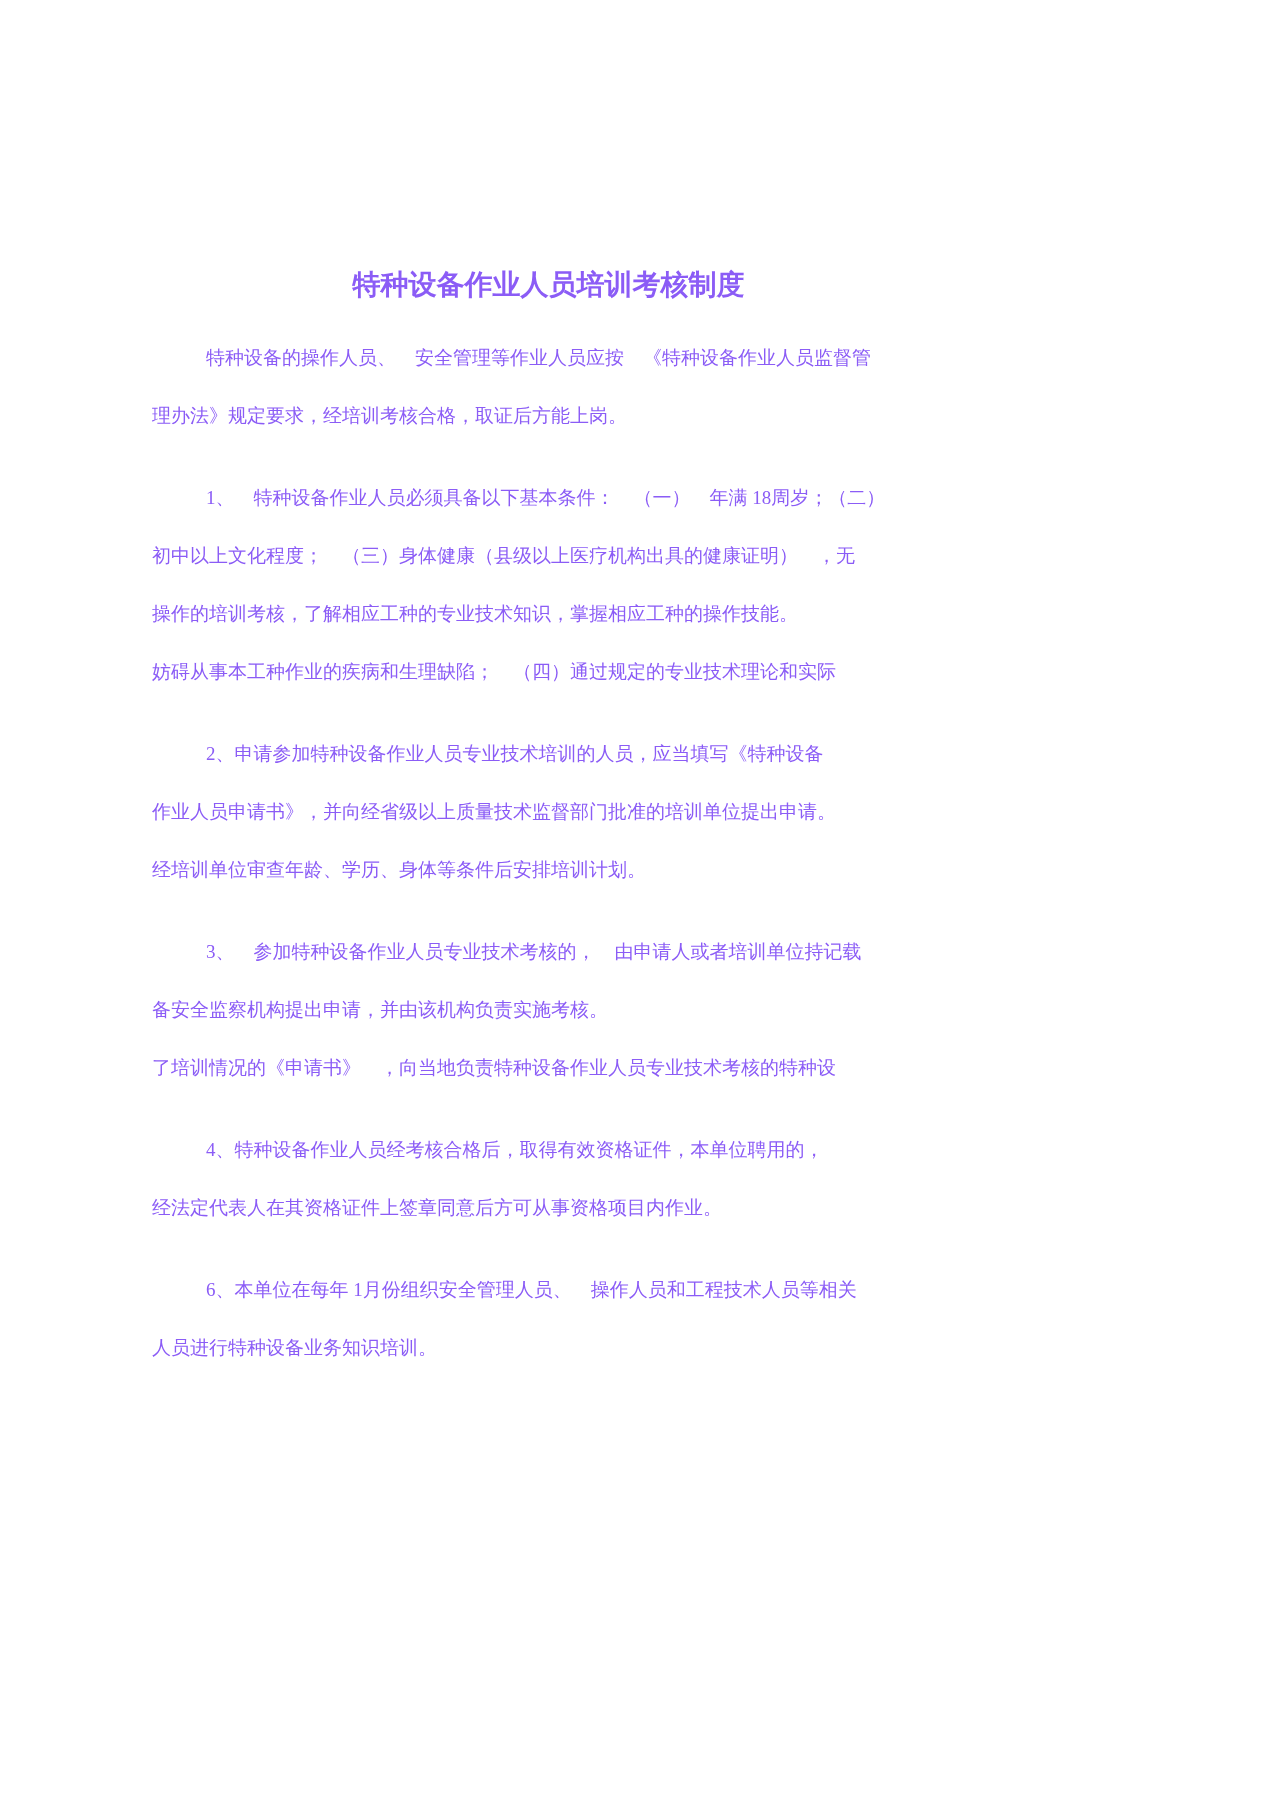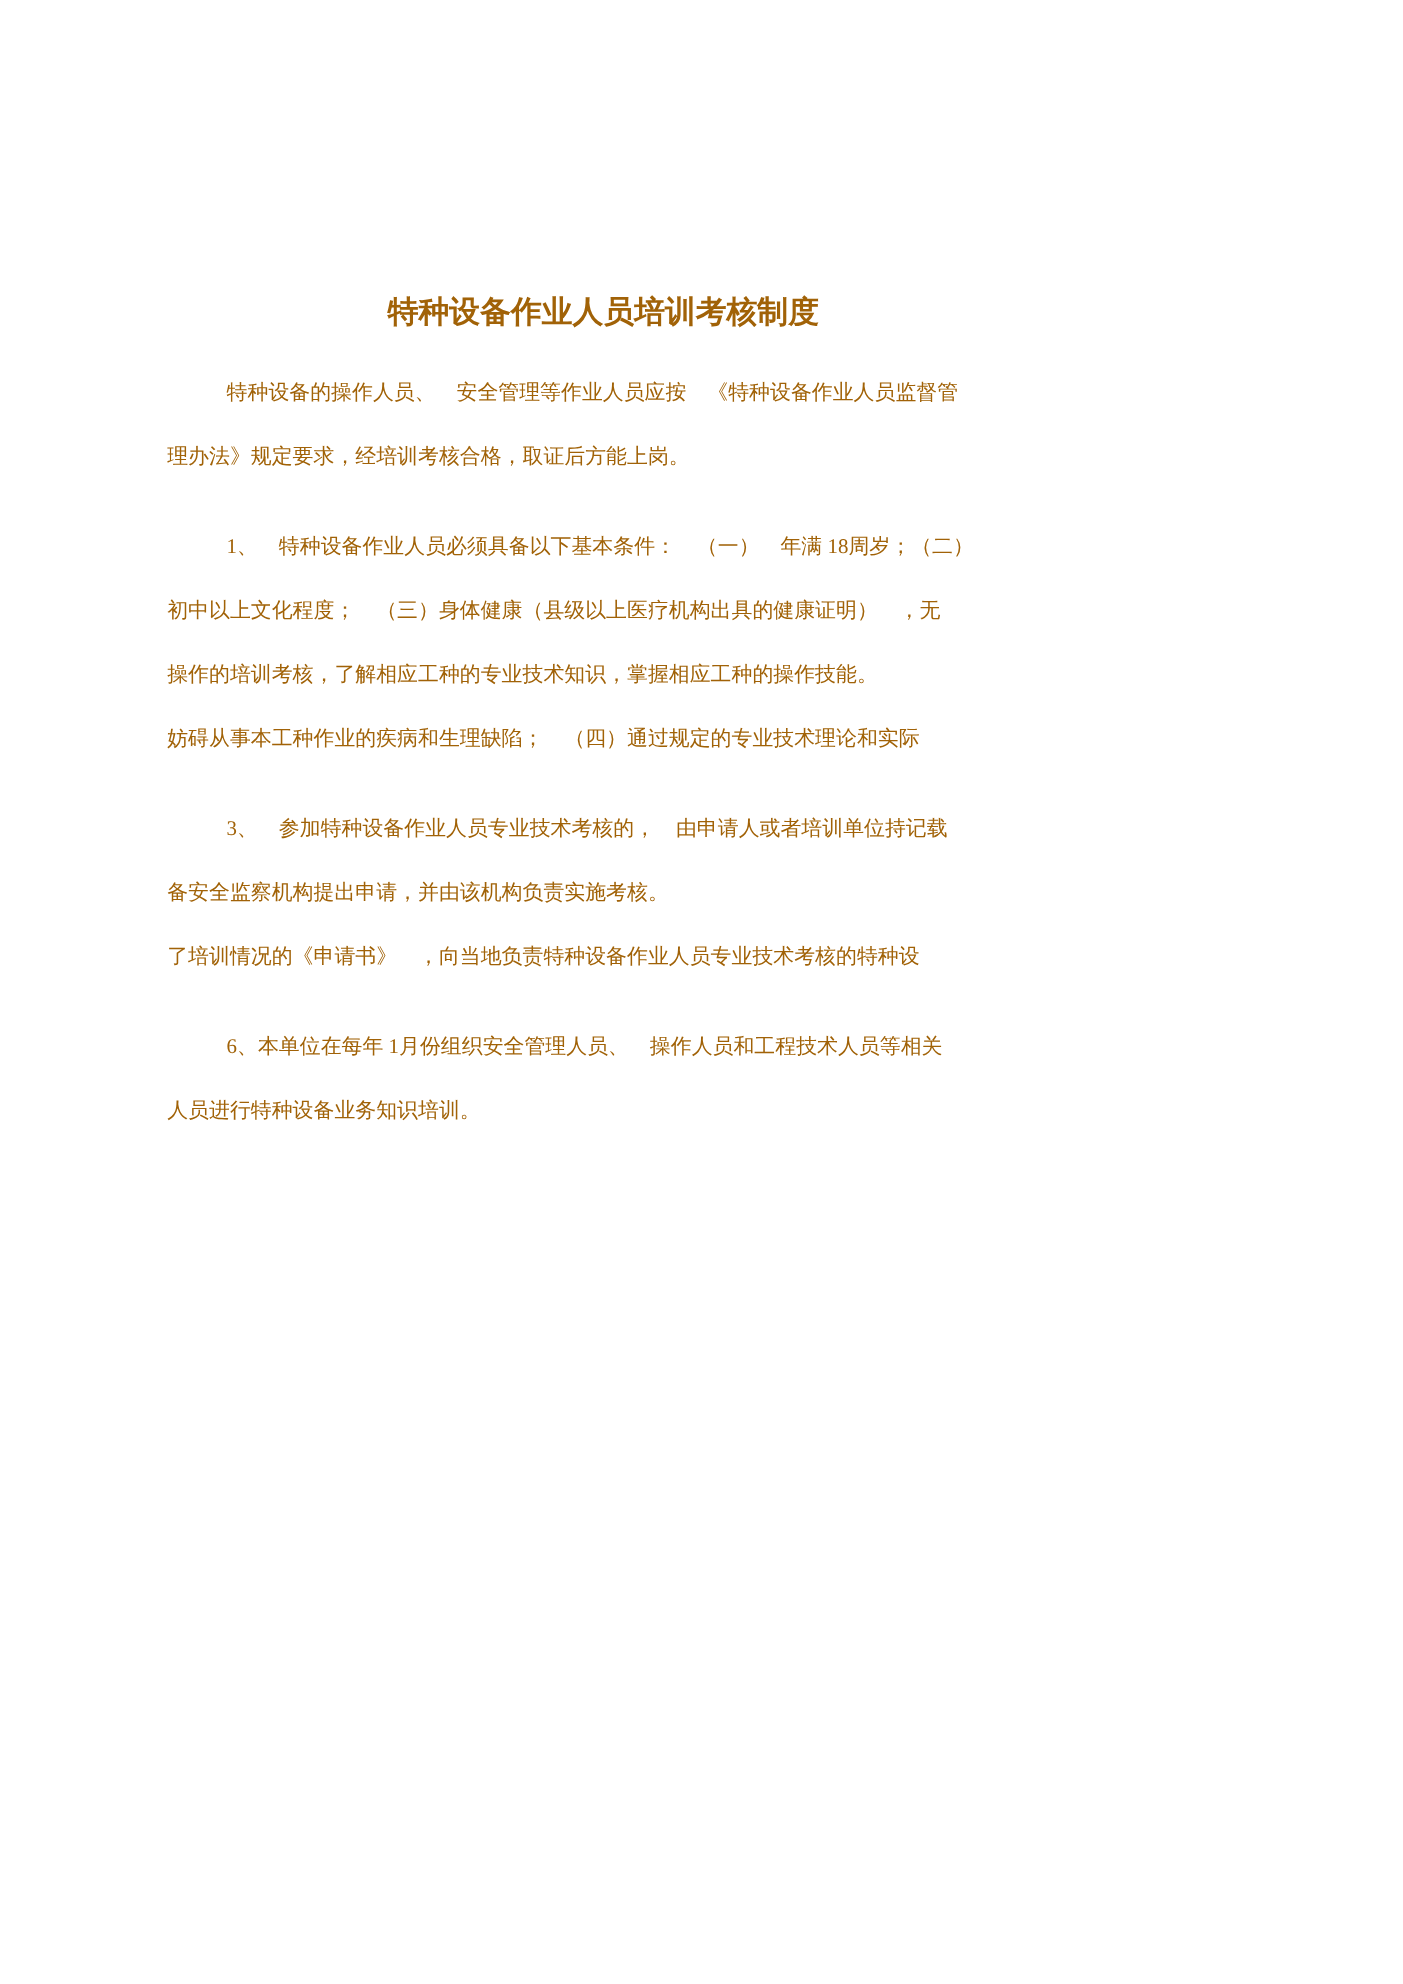--- a/index.html
+++ b/index.html
@@ -5,21 +5,21 @@
   html, body {
     margin: 0;
     padding: 0;
     background: #ffffff;
   }
   .page {
     position: relative;
     width: 1275px;
     height: 1804px;
     background: #ffffff;
-    color: #a16207;
+    color: #8b5cf6;
     font-family: "Liberation Serif", serif;
     overflow: hidden;
   }
   .content {
     box-sizing: border-box;
     width: 100%;
     padding: 265px 330px 0 152px;
   }
   .title {
     margin: 0 0 21px 0;
@@ -52,23 +52,32 @@
           <div class="line first">特种设备的操作人员、　安全管理等作业人员应按　《特种设备作业人员监督管</div>
           <div class="line">理办法》规定要求，经培训考核合格，取证后方能上岗。</div>
         </div>
         <div class="paragraph">
           <div class="line first">1、　特种设备作业人员必须具备以下基本条件：　（一）　年满 18周岁；（二）</div>
           <div class="line">初中以上文化程度；　（三）身体健康（县级以上医疗机构出具的健康证明）　，无</div>
           <div class="line">操作的培训考核，了解相应工种的专业技术知识，掌握相应工种的操作技能。</div>
           <div class="line">妨碍从事本工种作业的疾病和生理缺陷；　（四）通过规定的专业技术理论和实际</div>
         </div>
         <div class="paragraph">
+          <div class="line first">2、申请参加特种设备作业人员专业技术培训的人员，应当填写《特种设备</div>
+          <div class="line">作业人员申请书》，并向经省级以上质量技术监督部门批准的培训单位提出申请。</div>
+          <div class="line">经培训单位审查年龄、学历、身体等条件后安排培训计划。</div>
+        </div>
+        <div class="paragraph">
           <div class="line first">3、　参加特种设备作业人员专业技术考核的，　由申请人或者培训单位持记载</div>
           <div class="line">备安全监察机构提出申请，并由该机构负责实施考核。</div>
           <div class="line">了培训情况的《申请书》　，向当地负责特种设备作业人员专业技术考核的特种设</div>
+        </div>
+        <div class="paragraph">
+          <div class="line first">4、特种设备作业人员经考核合格后，取得有效资格证件，本单位聘用的，</div>
+          <div class="line">经法定代表人在其资格证件上签章同意后方可从事资格项目内作业。</div>
         </div>
         <div class="paragraph">
           <div class="line first">6、本单位在每年 1月份组织安全管理人员、　操作人员和工程技术人员等相关</div>
           <div class="line">人员进行特种设备业务知识培训。</div>
         </div>
       </div>
   </div>
 </div>
 
 </body></html>

